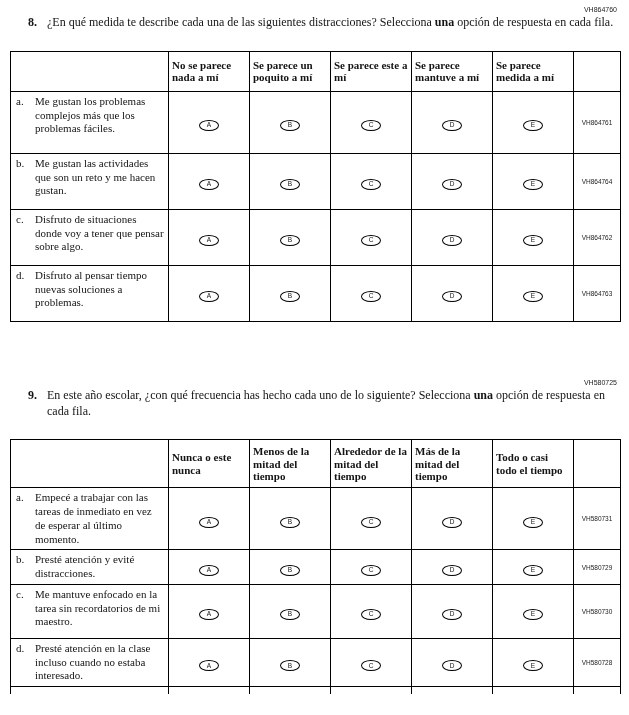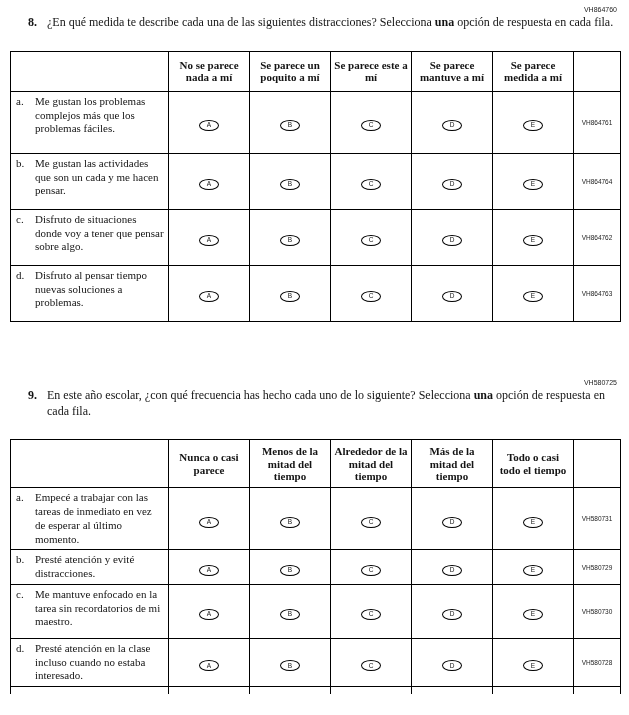--- a/index.html
+++ b/index.html
@@ -38,21 +38,21 @@
     margin-top: 20px;
   }
   th, td { border: 1px solid #000; }
   col.c-item { width: 158px; }
   col.c-opt  { width: 81px; }
   col.c-code { width: 47px; }
 
   th.opt-h {
     font-size: 11px;
     font-weight: bold;
-    text-align: center;
+    text-align: left;
     vertical-align: middle;
     line-height: 1.15;
     padding: 3px 3px;
   }
   td.item {
     font-size: 11px;
     line-height: 1.25;
     vertical-align: top;
     padding: 3px 4px 3px 24px;
     position: relative;
@@ -124,21 +124,21 @@
         <td class="item"><span class="row-letter">a.</span><span>Me gustan los problemas complejos más que los problemas fáciles.</span></td>
         <td class="opt"><span class="bubble">A</span></td>
         <td class="opt"><span class="bubble">B</span></td>
         <td class="opt"><span class="bubble">C</span></td>
         <td class="opt"><span class="bubble">D</span></td>
         <td class="opt"><span class="bubble">E</span></td>
         <td class="code-cell">VH864761</td>
       </tr>
 
       <tr style="height:56px">
-        <td class="item"><span class="row-letter">b.</span><span>Me gustan las actividades que son un cada y me hacen pensar.</span></td>
+        <td class="item"><span class="row-letter">b.</span><span>Me gustan las actividades que son un reto y me hacen gustan.</span></td>
         <td class="opt"><span class="bubble">A</span></td>
         <td class="opt"><span class="bubble">B</span></td>
         <td class="opt"><span class="bubble">C</span></td>
         <td class="opt"><span class="bubble">D</span></td>
         <td class="opt"><span class="bubble">E</span></td>
         <td class="code-cell">VH864764</td>
       </tr>
 
       <tr style="height:56px">
         <td class="item"><span class="row-letter">c.</span><span>Disfruto de situaciones donde voy a tener que pensar sobre algo.</span></td>
@@ -177,21 +177,21 @@
           <col class="c-opt">
           <col class="c-opt">
           <col class="c-opt">
           <col class="c-opt">
           <col class="c-opt">
           <col class="c-code">
       </colgroup>
       <tbody>
           <tr style="height:48px">
         <th class="opt-h"></th>
-        <th class="opt-h">Nunca o casi parece</th>
+        <th class="opt-h">Nunca o este nunca</th>
         <th class="opt-h">Menos de la mitad del tiempo</th>
         <th class="opt-h">Alrededor de la mitad del tiempo</th>
         <th class="opt-h">Más de la mitad del tiempo</th>
         <th class="opt-h">Todo o casi todo el tiempo</th>
         <th class="opt-h"></th>
       </tr>
 
       <tr style="height:52px">
         <td class="item"><span class="row-letter">a.</span><span>Empecé a trabajar con las tareas de inmediato en vez de esperar al último momento.</span></td>
         <td class="opt"><span class="bubble">A</span></td>

